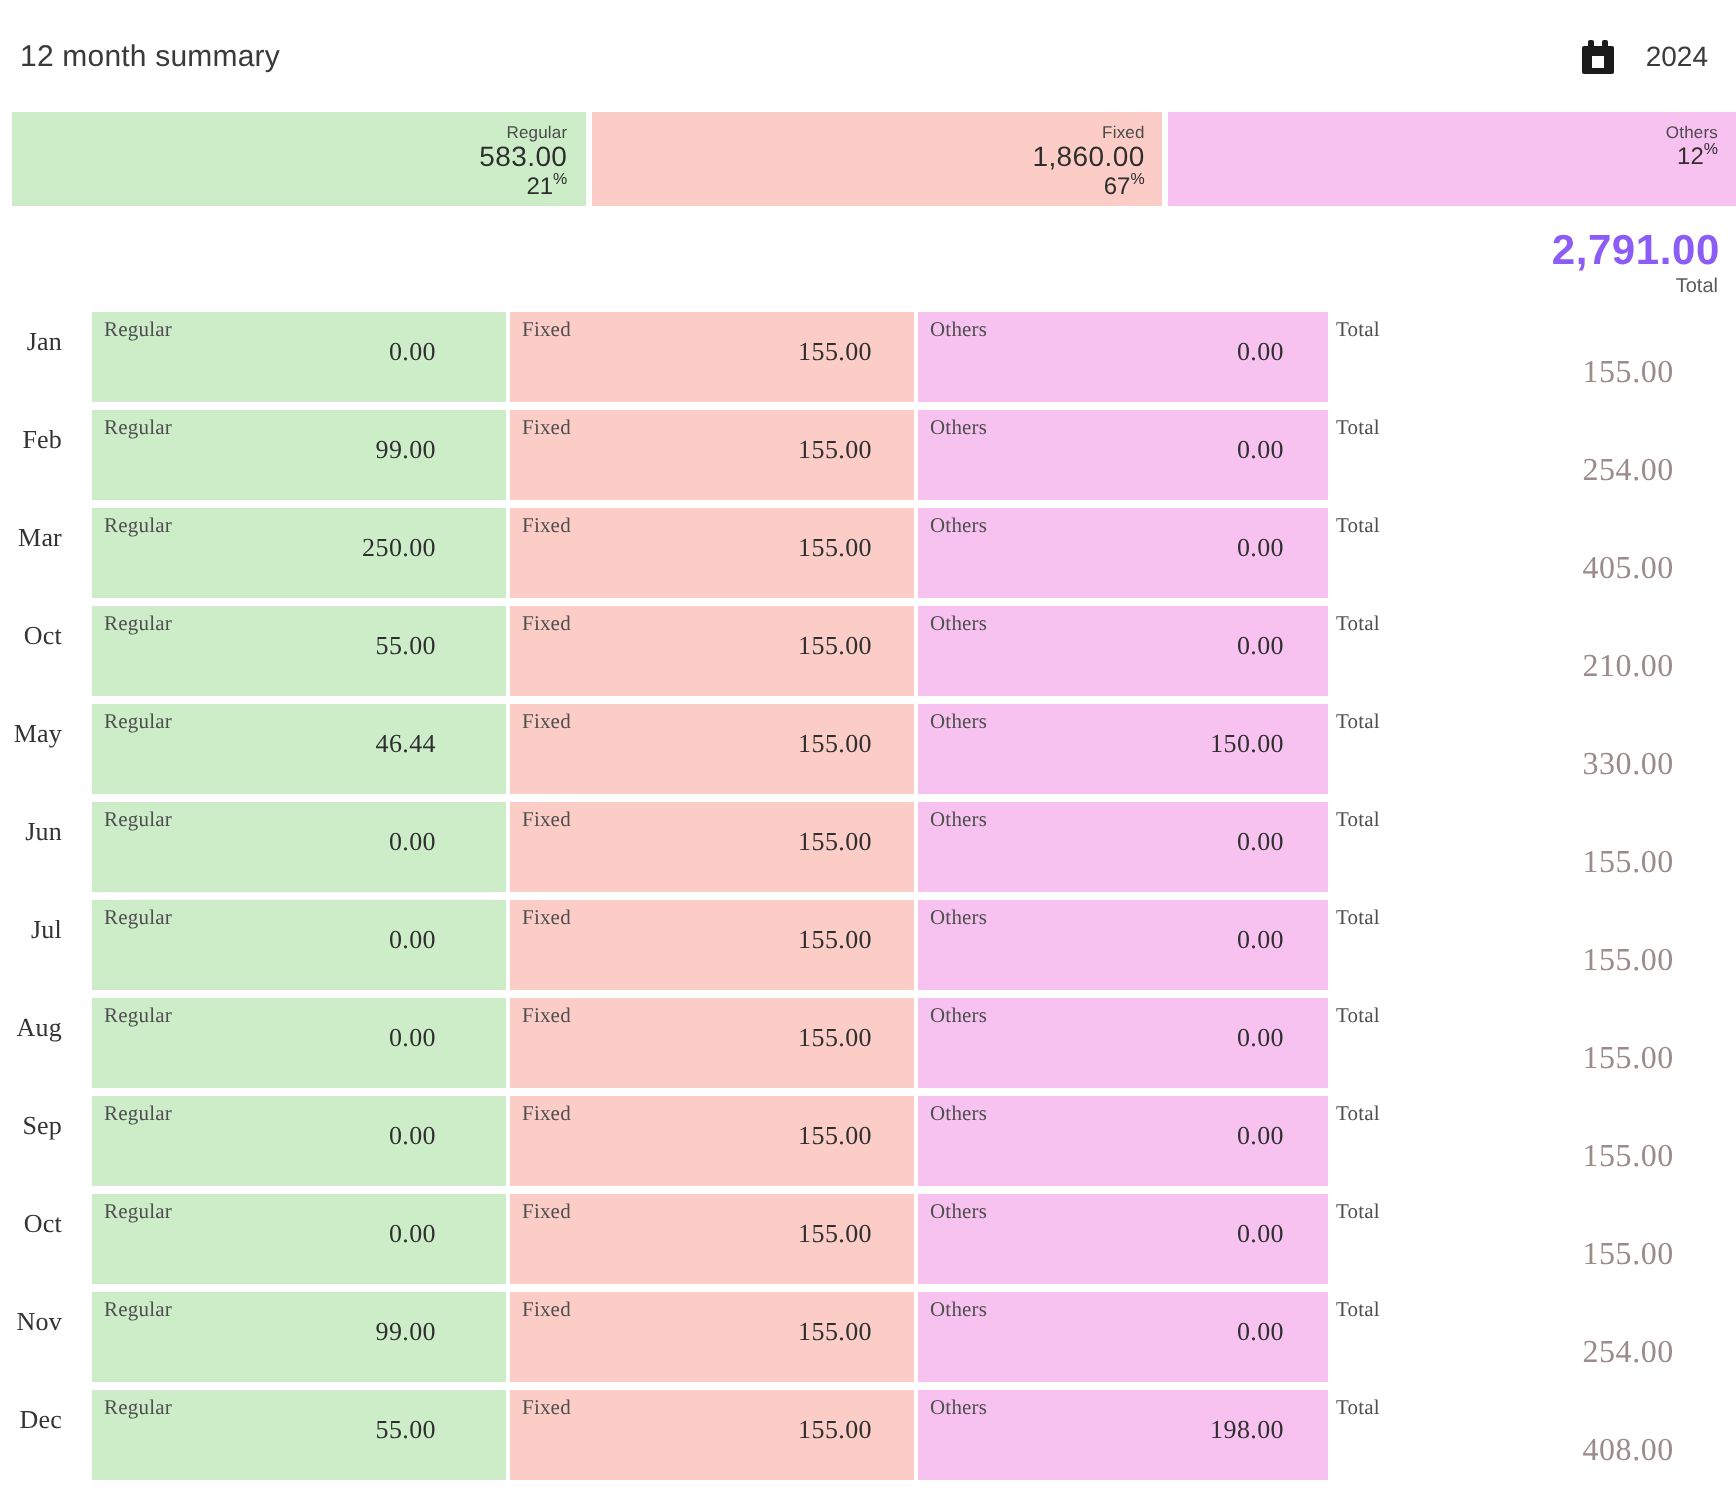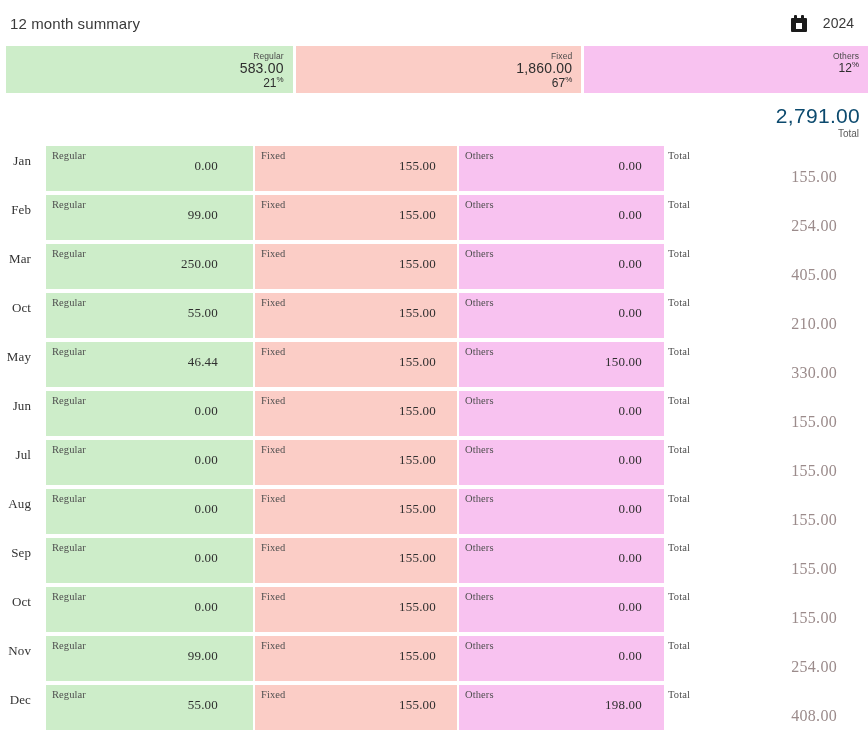--- a/index.html
+++ b/index.html
@@ -20,21 +20,21 @@
   .page {
     position: relative;
     width: 868px;
     height: 755px;
     overflow: hidden;
   }
 
   
   .topbar {
     position: relative;
-    height: 46px;
+    height: 56px;
     padding: 0 8px 0 10px;
     display: flex;
     align-items: center;
     justify-content: space-between;
   }
   .page-title {
     font-size: 15px;
     color: #3a3a3a;
     letter-spacing: .1px;
     white-space: nowrap;
@@ -129,22 +129,23 @@
   
   .grand {
     text-align: right;
     padding: 11px 8px 0 0;
     height: 47px;
     box-sizing: border-box;
   }
   .grand-value {
     font-size: 21px;
     line-height: 24px;
-    color: #0c4a6e;
+    color: #8b5cf6;
     letter-spacing: .3px;
+    font-weight: bold;
   }
   .grand-label {
     font-size: 10px;
     line-height: 12px;
     color: #5a5a5a;
     padding-right: 1px;
   }
 
   
   .rows {

